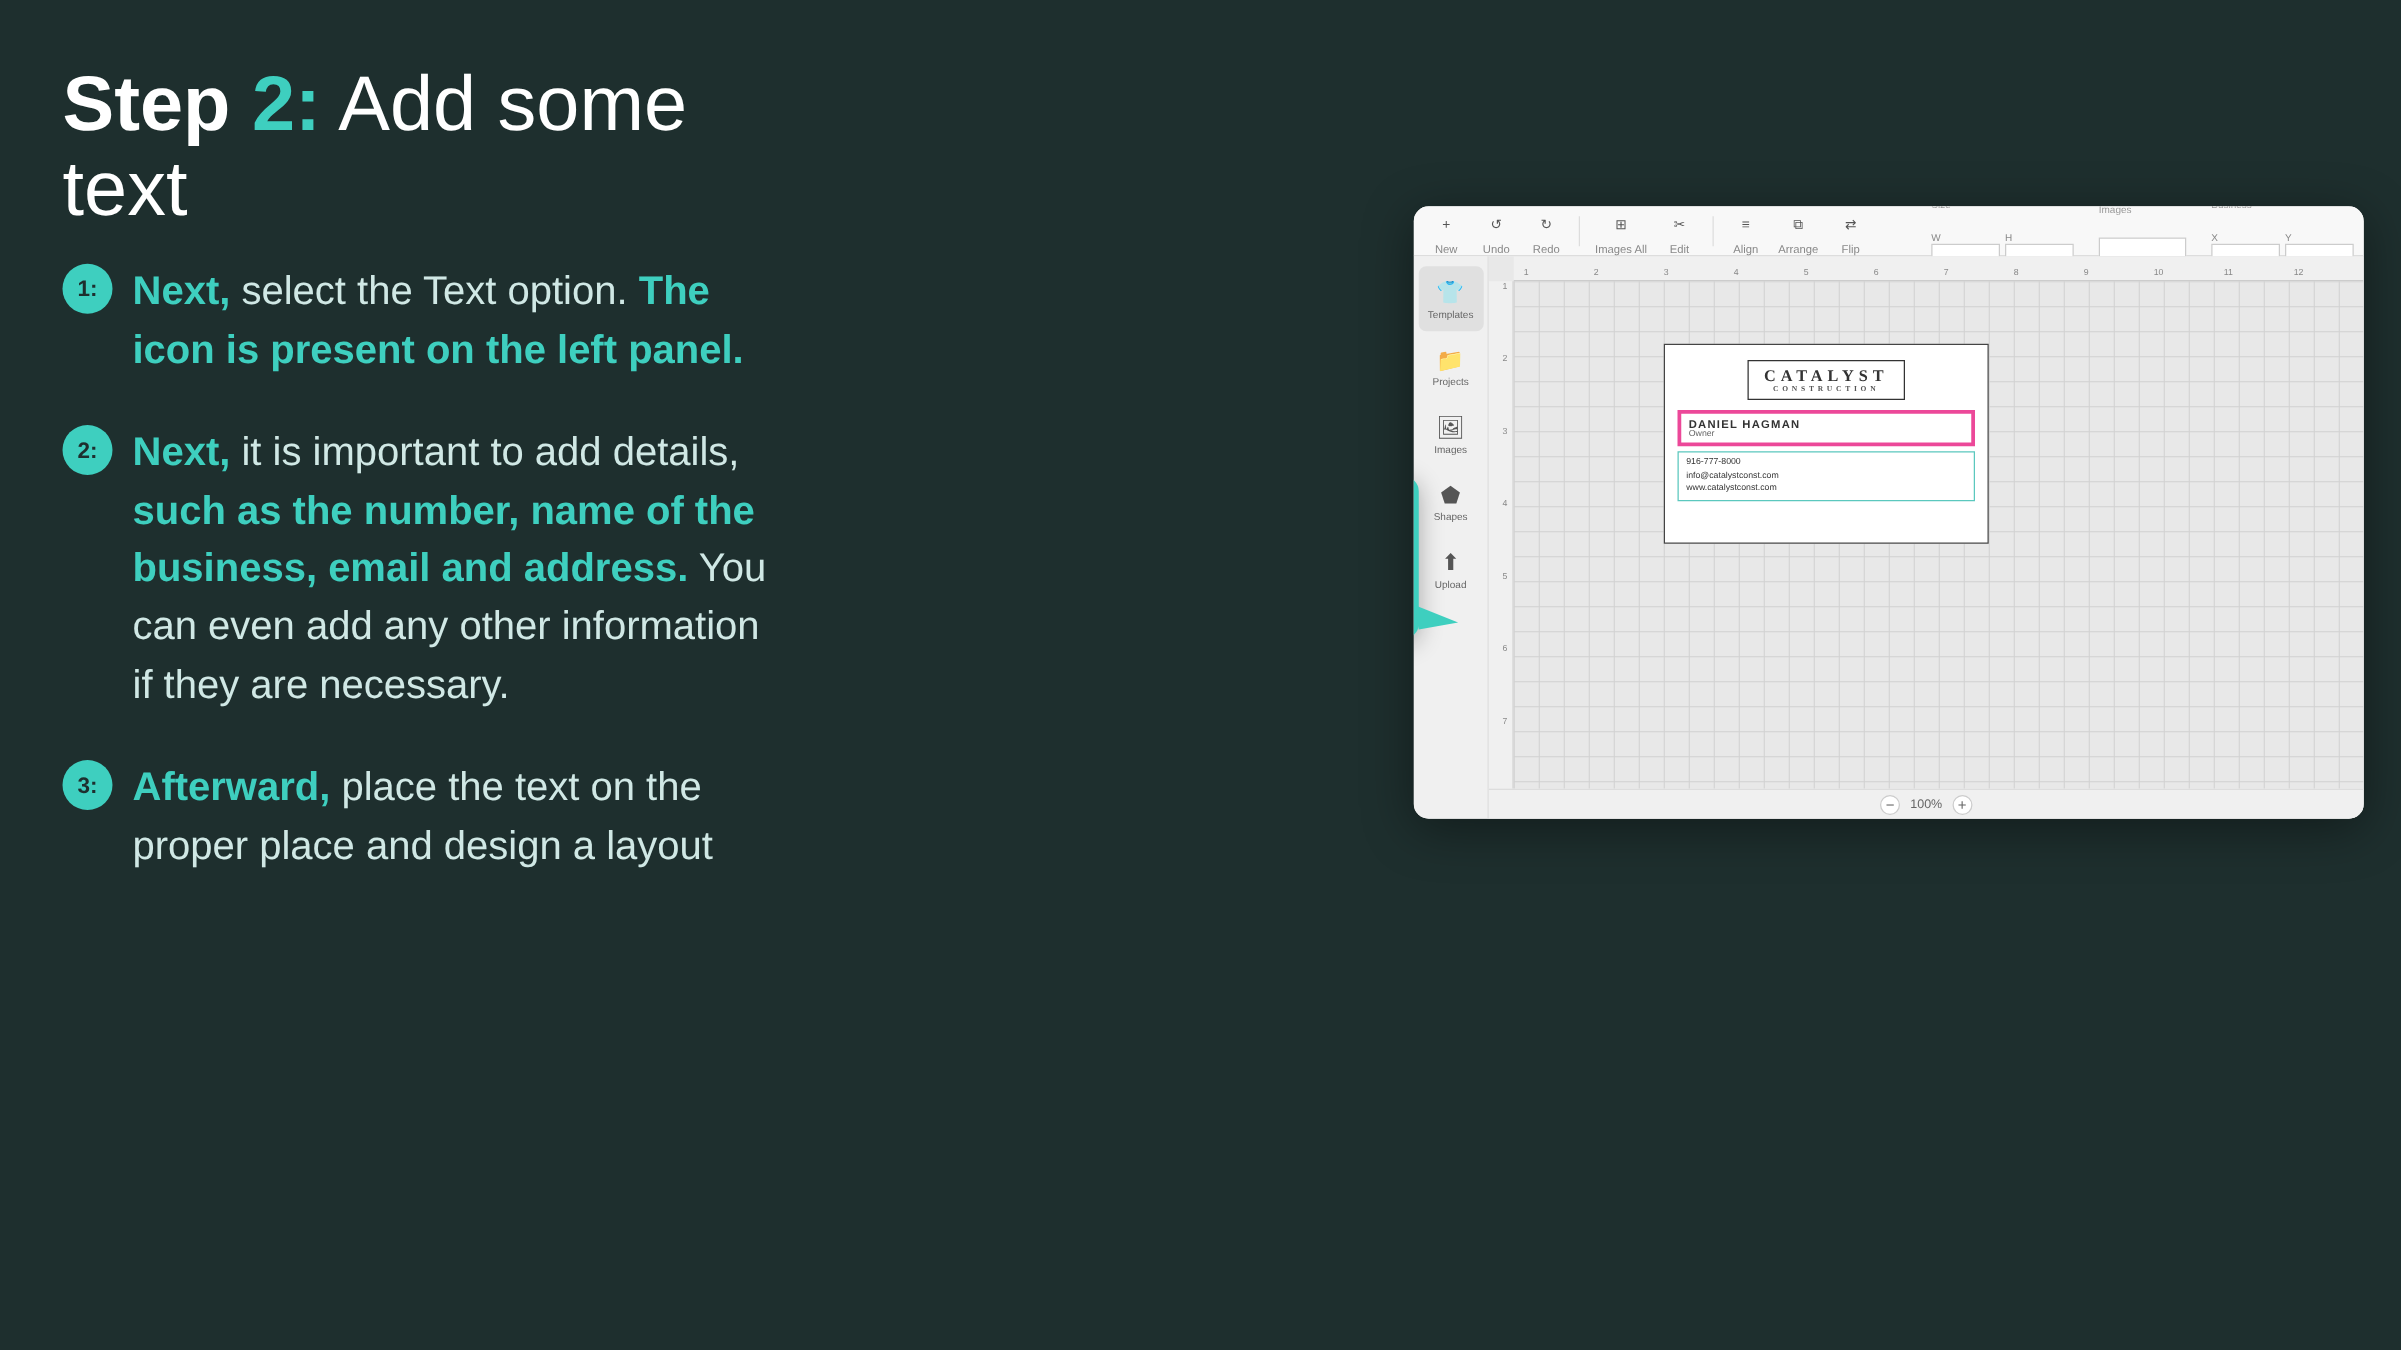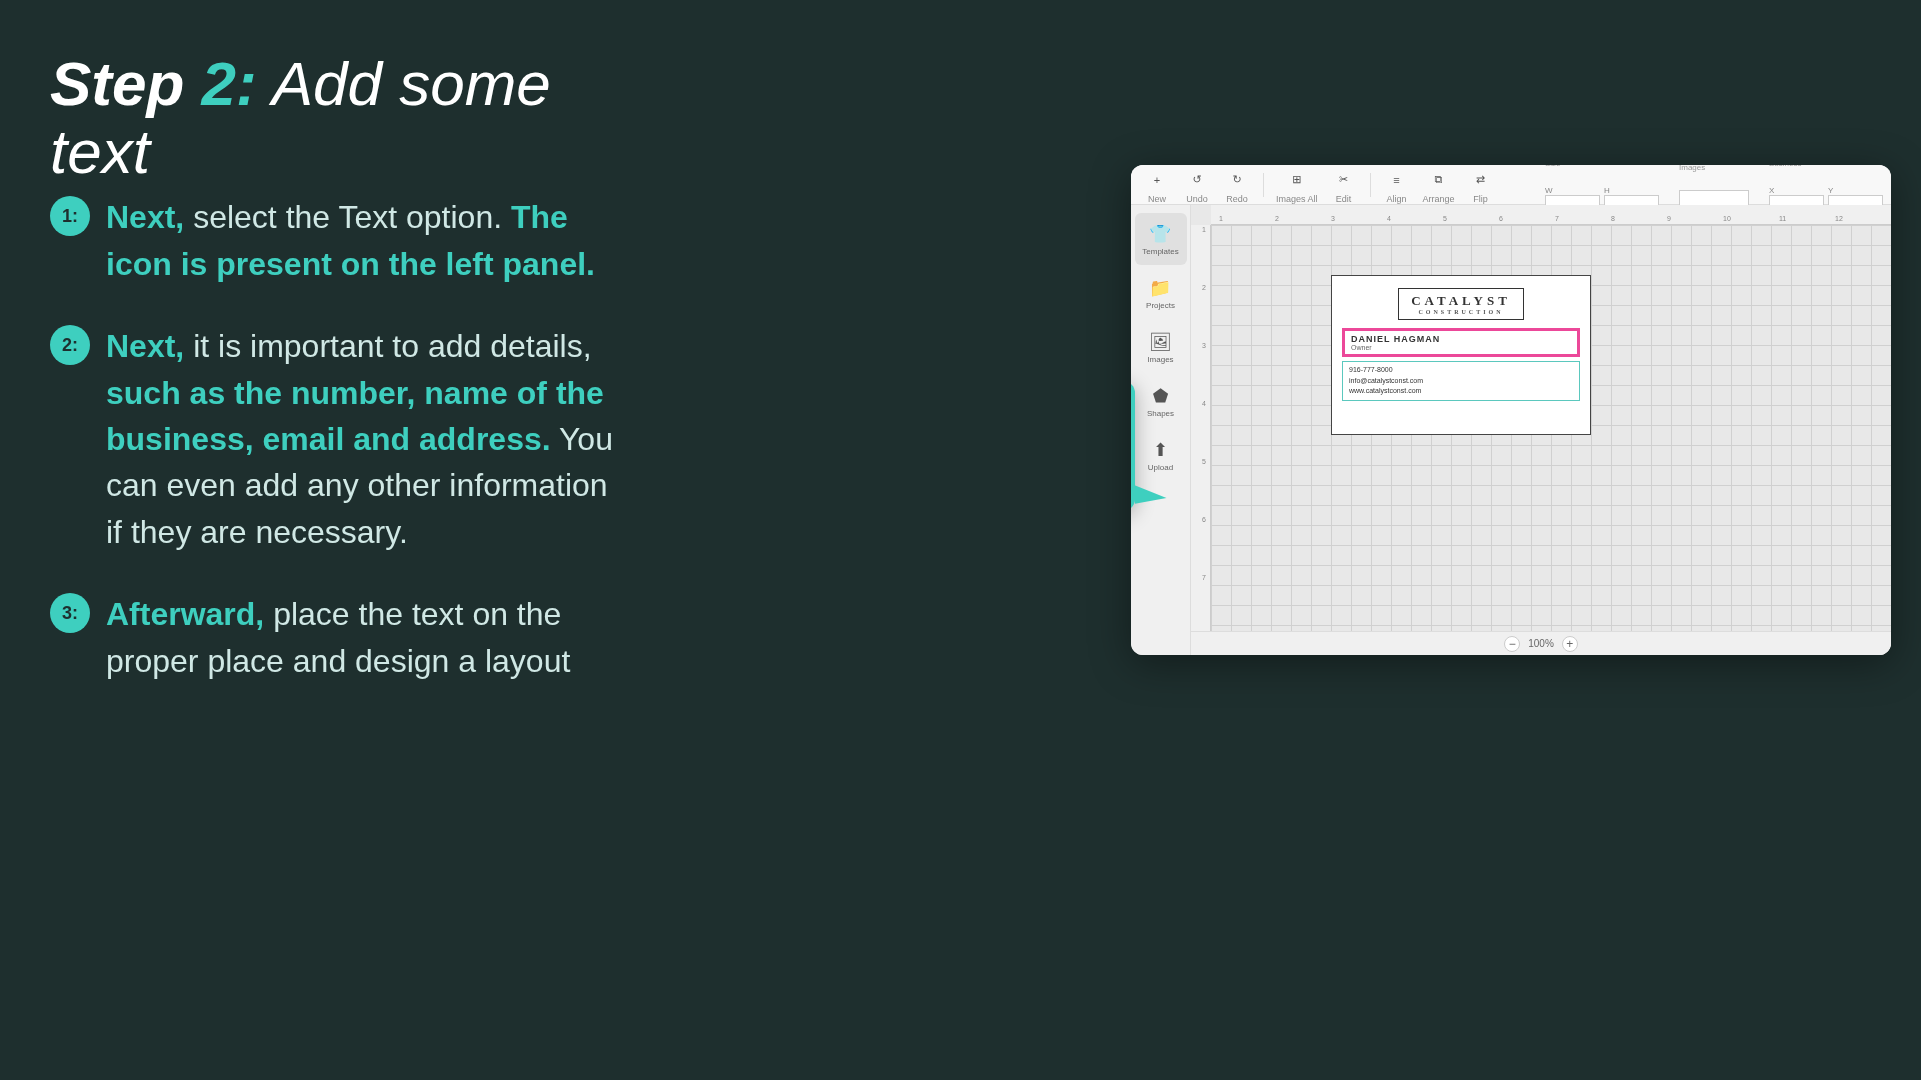--- a/index.html
+++ b/index.html
@@ -18,22 +18,21 @@
       left: 50px;
       top: 50px;
       width: 580px;
     }
 
     .step-title {
       font-size: 62px;
       font-weight: 400;
       color: #ffffff;
       line-height: 1.1;
-      margin-bottom: 8px;
-      font-style: italic;
+      margin-bottom: 23px;
     }
     .step-title .step-word {
       font-weight: 900;
       color: #ffffff;
     }
     .step-title .step-num {
       font-weight: 900;
       color: #3ecfbf;
     }
 

